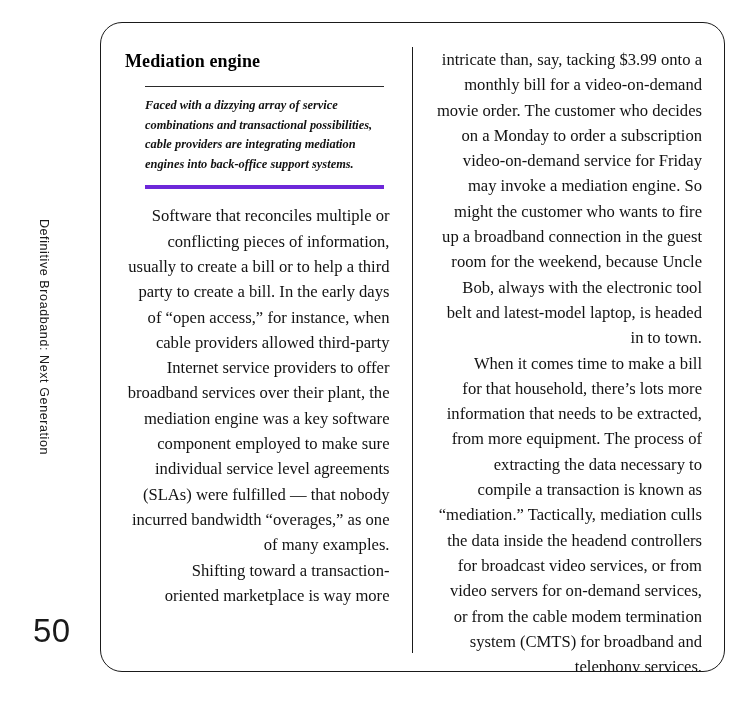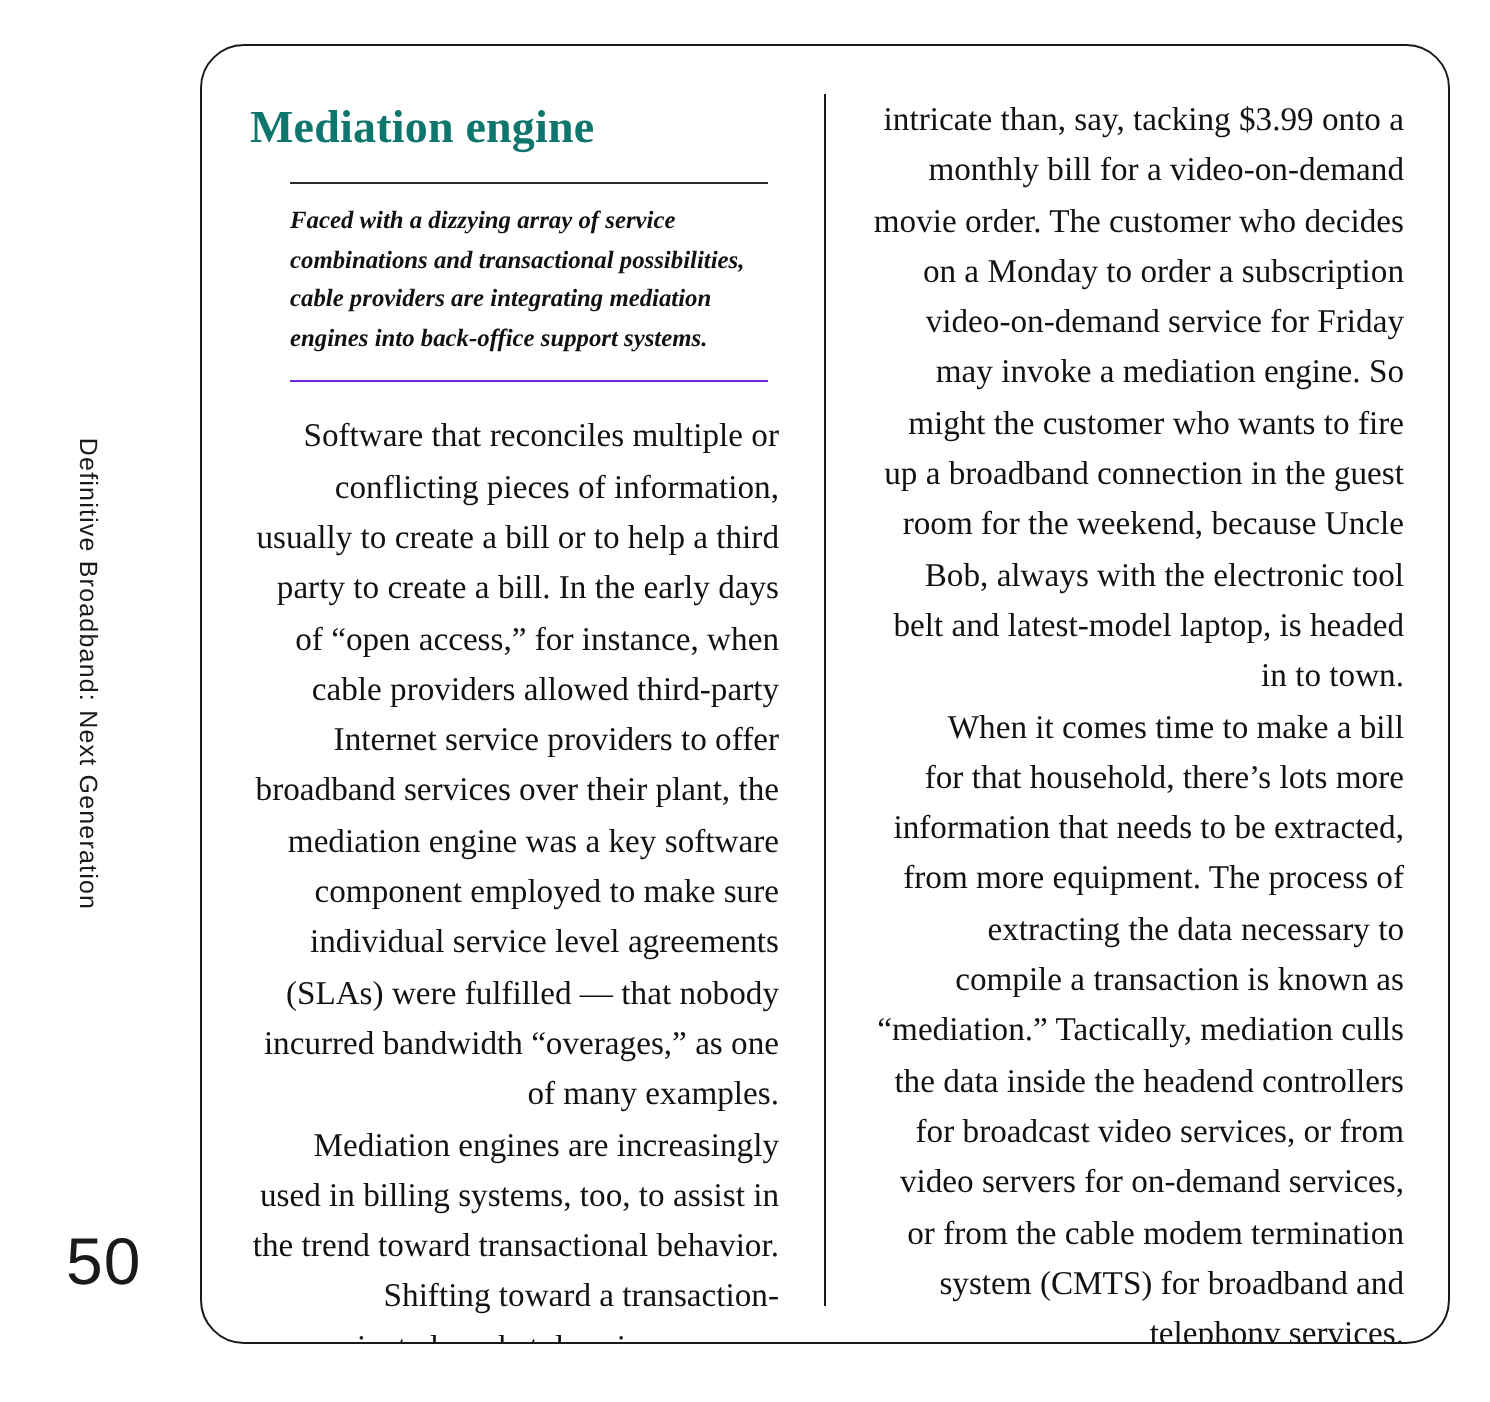--- a/index.html
+++ b/index.html
@@ -85,31 +85,31 @@
     border-right: 1.3px solid #1a1a1a;
   }
   .col-right {
     width: 50%;
     padding-left: 24px;
   }
 
   .article-title {
     font-family: "Liberation Serif", serif;
     font-weight: bold;
-    font-size: 23px;
+    font-size: 18px;
     margin: 4px 0 14px 2px;
     letter-spacing: 0.1px;
-    color: #0f766e;
+    color: #000000;
   }
 
   .deck {
     margin: 0 6px 14px 22px;
     padding: 9px 0 11px 0;
     border-top: 1px solid #2a2a2a;
-    border-bottom: 1px solid #6d28d9;
+    border-bottom: 4px solid #6d28d9;
     font-family: "Liberation Serif", serif;
     font-style: italic;
     font-weight: bold;
     font-size: 12.4px;
     line-height: 1.58;
     color: #111111;
   }
 
   p.body {
     margin: 0;
@@ -137,21 +137,20 @@
 
   <div class="content-box">
     <div class="columns">
 
       <div class="col col-left">
         <h1 class="article-title">Mediation engine</h1>
 
         <div class="deck">Faced with a dizzying array of service combinations and transactional possibilities, cable providers are integrating mediation engines into back-office support systems.</div>
 
         <p class="body">Software that reconciles multiple or conflicting pieces of information, usually to create a bill or to help a third party to create a bill. In the early days of “open access,” for instance, when cable providers allowed third-party Internet service providers to offer broadband services over their plant, the mediation engine was a key software component employed to make sure individual service level agreements (SLAs) were fulfilled — that nobody incurred bandwidth “overages,” as one of many examples.</p>
-        <p class="body">Mediation engines are increasingly used in billing systems, too, to assist in the trend toward transactional behavior.</p>
         <p class="body">Shifting toward a transaction-oriented marketplace is way more</p>
       </div>
 
       <div class="col col-right">
         <p class="body">intricate than, say, tacking $3.99 onto a monthly bill for a video-on-demand movie order. The customer who decides on a Monday to order a subscription video-on-demand service for Friday may invoke a mediation engine. So might the customer who wants to fire up a broadband connection in the guest room for the weekend, because Uncle Bob, always with the electronic tool belt and latest-model laptop, is headed in to town.</p>
         <p class="body">When it comes time to make a bill for that household, there’s lots more information that needs to be extracted, from more equipment. The process of extracting the data necessary to compile a transaction is known as “mediation.” Tactically, mediation culls the data inside the headend controllers for broadcast video services, or from video servers for on-demand services, or from the cable modem termination system (CMTS) for broadband and telephony services.</p>
       </div>
 
     </div>
   </div>

